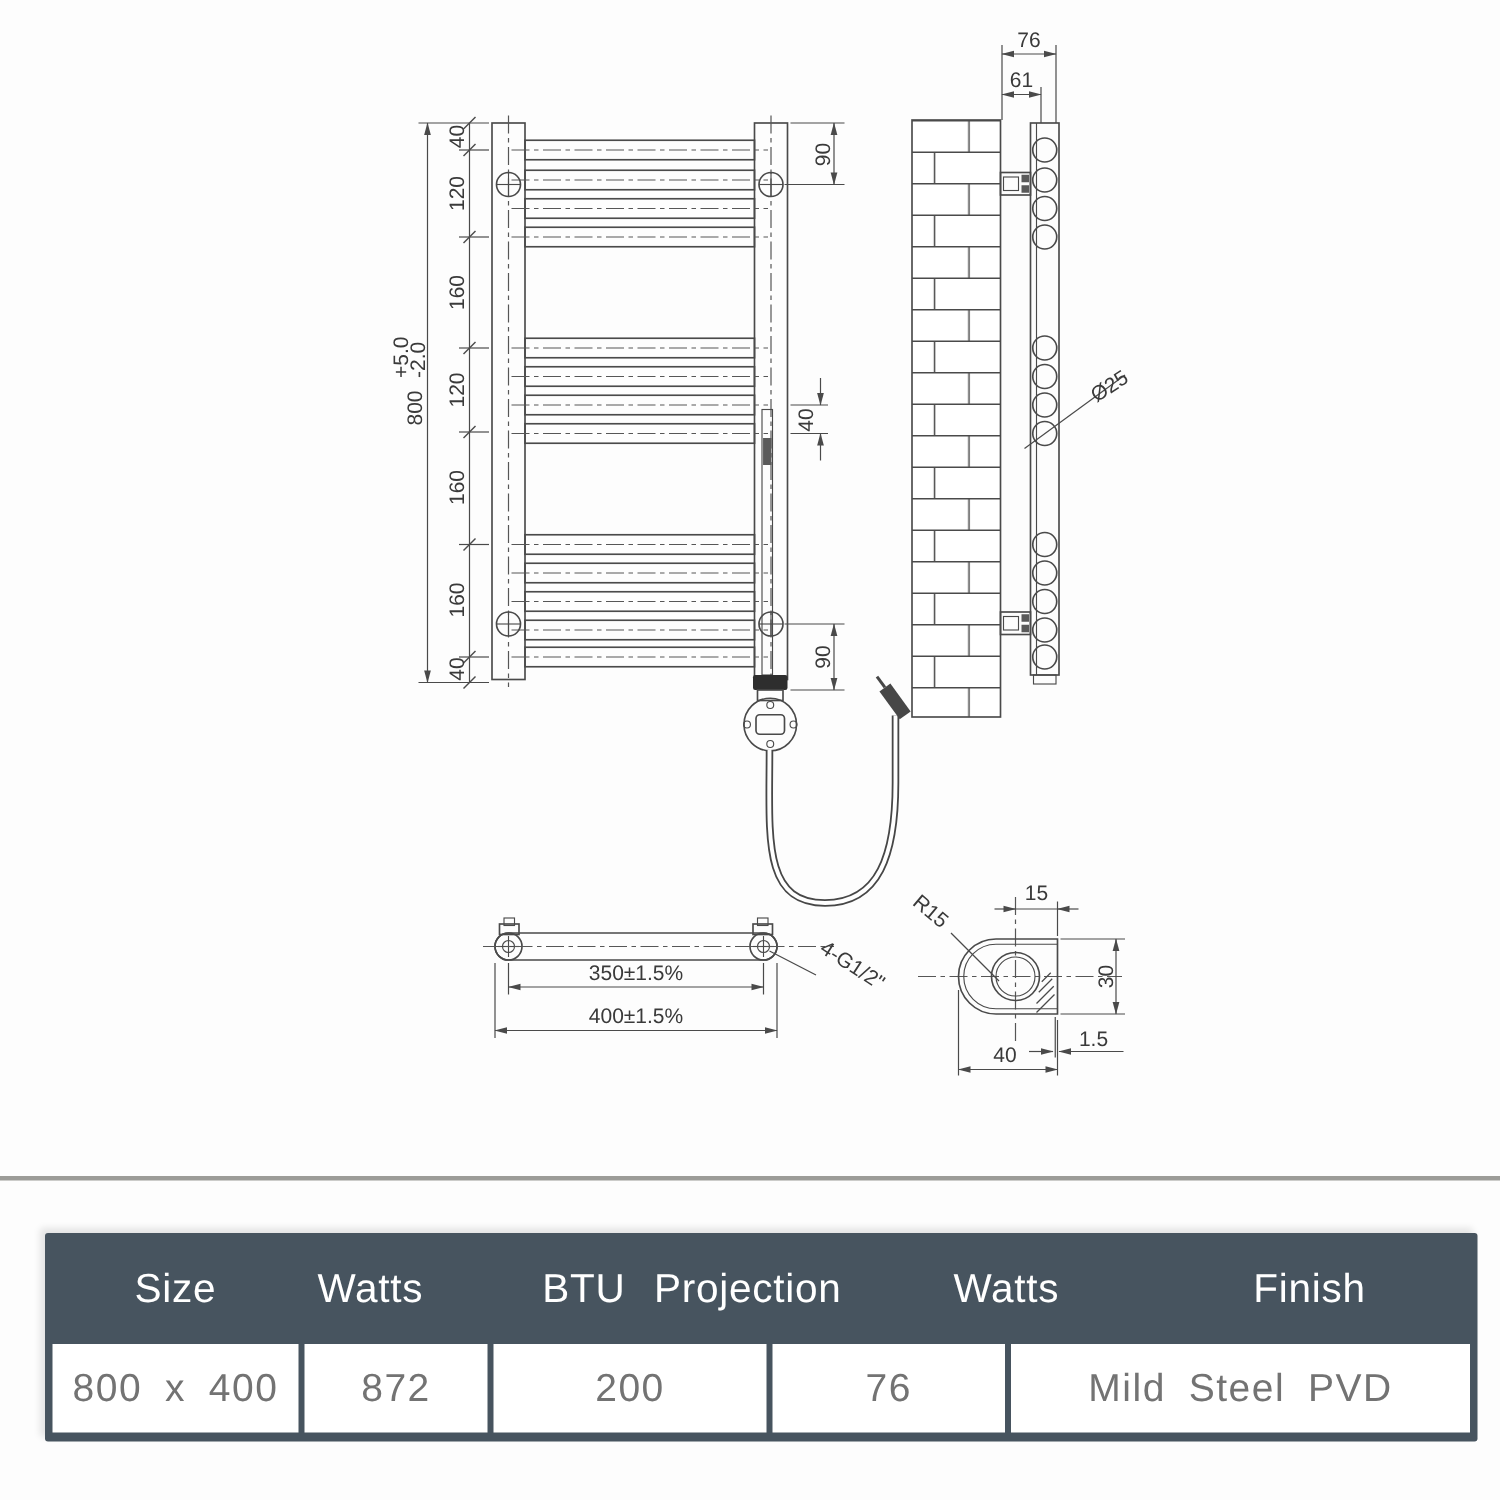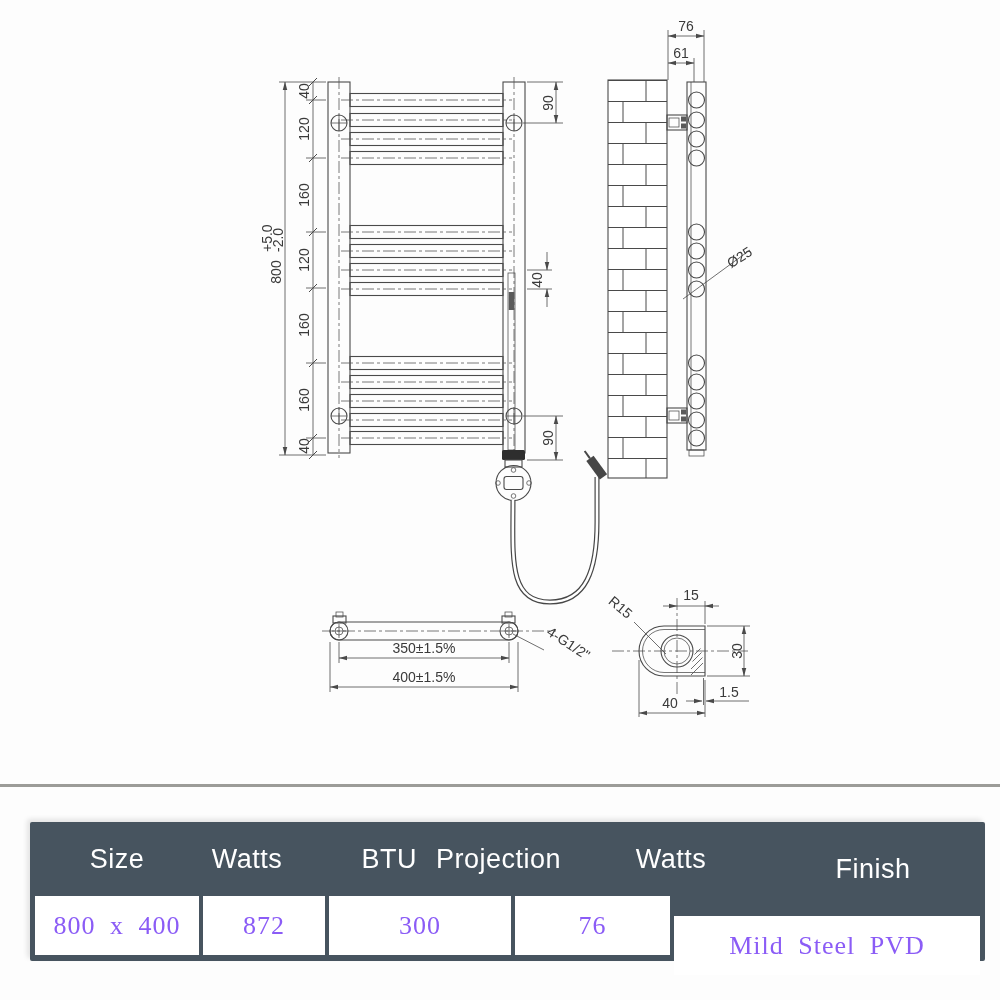--- a/index.html
+++ b/index.html
@@ -13,23 +13,23 @@
   .dim{fill:none;stroke:#4a4a4a;stroke-width:0.8;}
   .darkfill{fill:#2e2e2e;stroke:none;}
   .grayfill{fill:#5a5a5a;stroke:none;}
   .separator{position:absolute;left:0;top:784px;width:1000px;height:3px;background:#9c9c98;}
   .spec-table{position:absolute;left:30px;top:822px;width:955px;height:139px;
               background:#47545F;border-radius:2px;box-shadow:-3px -3px 5px rgba(0,0,0,0.10);}
   .spec-header{display:flex;gap:4px;padding:0 5px;height:74px;align-items:center;}
   .hcell{color:#ffffff;font-size:27px;letter-spacing:0.5px;text-align:center;word-spacing:4px;}
   .spec-body{display:flex;gap:4px;padding:0 5px;}
   .cell{background:#ffffff;height:59px;display:flex;align-items:center;justify-content:center;
-        color:#8b5cf6;font-size:26px;letter-spacing:1px;word-spacing:7px;font-family:Liberation Serif, serif;}
+        color:#737373;font-size:26px;letter-spacing:1px;word-spacing:7px;}
   .c1{width:164px;flex:none;} .c2{width:88px;flex:none;} .c3{width:122px;flex:none;text-align:right;}
-  .c4{width:182px;flex:none;} .c5{width:155px;flex:none;} .c6{flex:1;margin-top:20px;}
+  .c4{width:182px;flex:none;} .c5{width:155px;flex:none;} .c6{flex:1;}
 </style>
 </head>
 <body>
 
 <div class="page">
 
 <svg width="1000" height="786" viewBox="0 0 1000 786">
   <defs>
     <marker id="arrE" orient="auto" markerWidth="13" markerHeight="8" refX="11.5" refY="4">
       <path d="M12,4 L1.5,1.2 L1.5,6.8 Z" fill="#4a4a4a"></path>
@@ -301,19 +301,19 @@
     <div class="hcell c1">Size</div>
     <div class="hcell c2">Watts</div>
     <div class="hcell c3">BTU</div>
     <div class="hcell c5">Projection</div>
     <div class="hcell c4">Watts</div>
     <div class="hcell c6">Finish</div>
   </div>
   <div class="spec-body">
     <div class="cell c1">800 x 400</div>
     <div class="cell c3">872</div>
-    <div class="cell c4">300</div>
+    <div class="cell c4">200</div>
     <div class="cell c5">76</div>
     <div class="cell c6">Mild Steel PVD</div>
   </div>
 </div>
 
 </div>
 
 </body></html>

